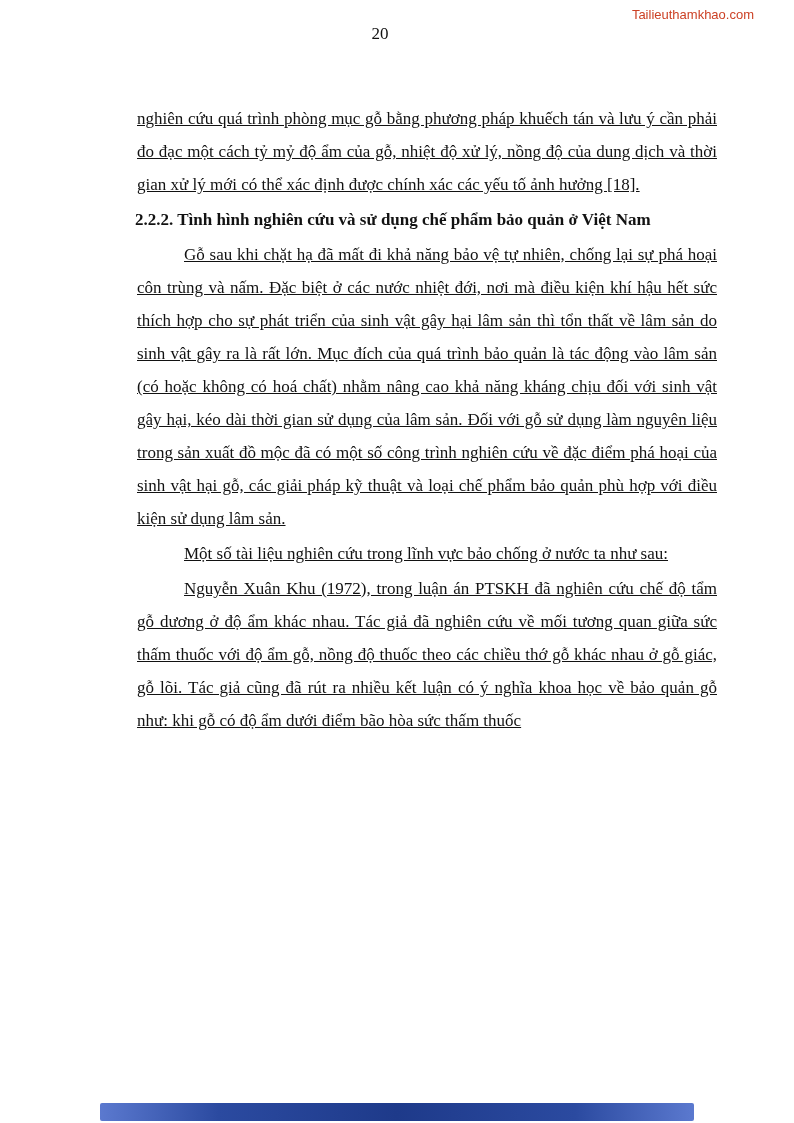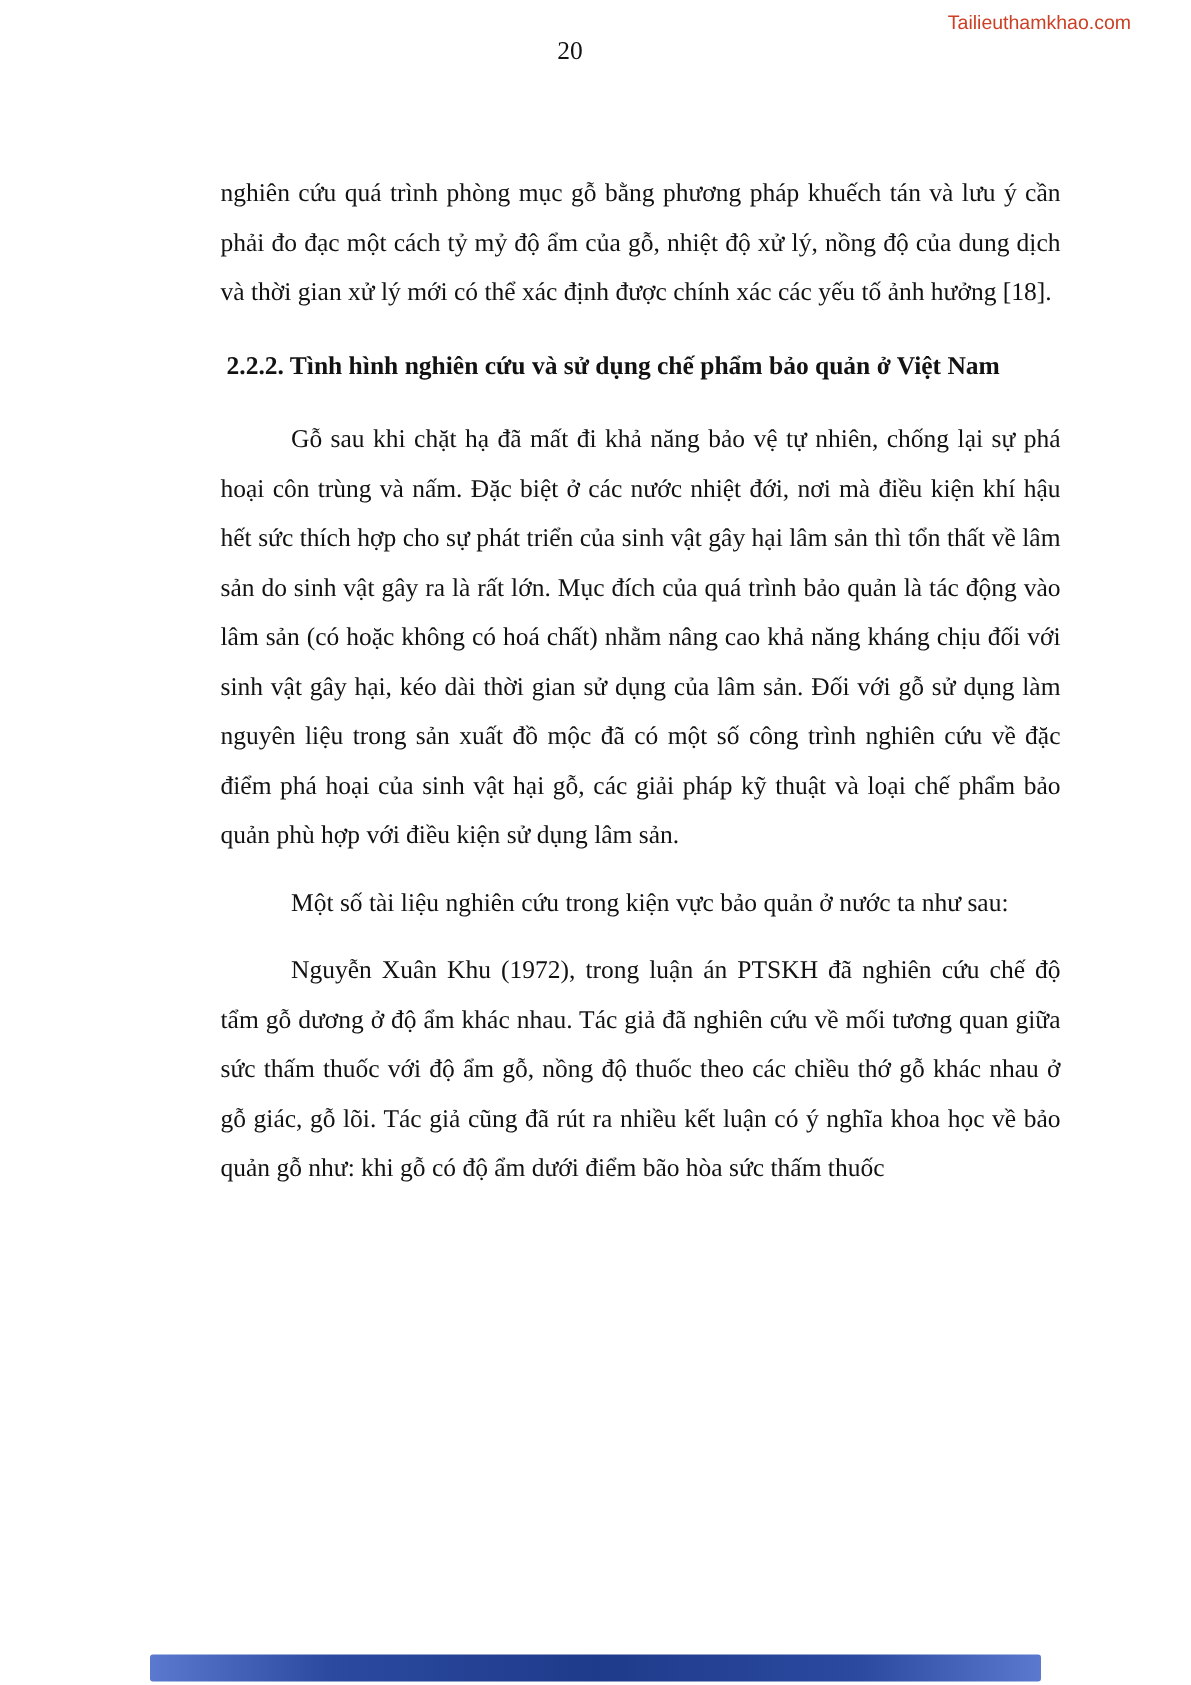--- a/index.html
+++ b/index.html
@@ -40,28 +40,29 @@
   .doc-body {
     position: absolute;
     top: 100px;
     left: 135px;
     width: 584px;
     font-size: 17px;
     line-height: 33px;
     text-align: justify;
   }
   .para {
-    margin: 12px;
+    margin: 2px;
     padding: 0;
+    text-decoration: underline;
   }
   .indent {
     text-indent: 47px;
   }
   .heading {
-    margin: 16px;
+    margin: 0;
     padding: 0;
     font-size: 17px;
     font-weight: bold;
     line-height: 33px;
     text-align: left;
   }
   .footer-bar {
     position: absolute;
     left: 100px;
     bottom: 2px;
@@ -77,19 +78,19 @@
 <div class="page">
 
   <div class="watermark">Tailieuthamkhao.com</div>
 
   <div class="page-number">20</div>
 
   <div class="doc-body">
     <p class="para">nghiên cứu quá trình phòng mục gỗ bằng phương pháp khuếch tán và lưu ý cần phải đo đạc một cách tỷ mỷ độ ẩm của gỗ, nhiệt độ xử lý, nồng độ của dung dịch và thời gian xử lý mới có thể xác định được chính xác các yếu tố ảnh hưởng [18].</p>
     <h2 class="heading">2.2.2. Tình hình nghiên cứu và sử dụng chế phẩm bảo quản ở Việt Nam</h2>
     <p class="para indent">Gỗ sau khi chặt hạ đã mất đi khả năng bảo vệ tự nhiên, chống lại sự phá hoại côn trùng và nấm. Đặc biệt ở các nước nhiệt đới, nơi mà điều kiện khí hậu hết sức thích hợp cho sự phát triển của sinh vật gây hại lâm sản thì tổn thất về lâm sản do sinh vật gây ra là rất lớn. Mục đích của quá trình bảo quản là tác động vào lâm sản (có hoặc không có hoá chất) nhằm nâng cao khả năng kháng chịu đối với sinh vật gây hại, kéo dài thời gian sử dụng của lâm sản. Đối với gỗ sử dụng làm nguyên liệu trong sản xuất đồ mộc đã có một số công trình nghiên cứu về đặc điểm phá hoại của sinh vật hại gỗ, các giải pháp kỹ thuật và loại chế phẩm bảo quản phù hợp với điều kiện sử dụng lâm sản.</p>
-    <p class="para indent">Một số tài liệu nghiên cứu trong kiện vực bảo quản ở nước ta như sau:</p>
+    <p class="para indent">Một số tài liệu nghiên cứu trong lĩnh vực bảo chống ở nước ta như sau:</p>
     <p class="para indent">Nguyễn Xuân Khu (1972), trong luận án PTSKH đã nghiên cứu chế độ tẩm gỗ dương ở độ ẩm khác nhau. Tác giả đã nghiên cứu về mối tương quan giữa sức thấm thuốc với độ ẩm gỗ, nồng độ thuốc theo các chiều thớ gỗ khác nhau ở gỗ giác, gỗ lõi. Tác giả cũng đã rút ra nhiều kết luận có ý nghĩa khoa học về bảo quản gỗ như: khi gỗ có độ ẩm dưới điểm bão hòa sức thấm thuốc</p>
   </div>
 
   <div class="footer-bar"></div>
 
 </div>
 
 </body></html>

